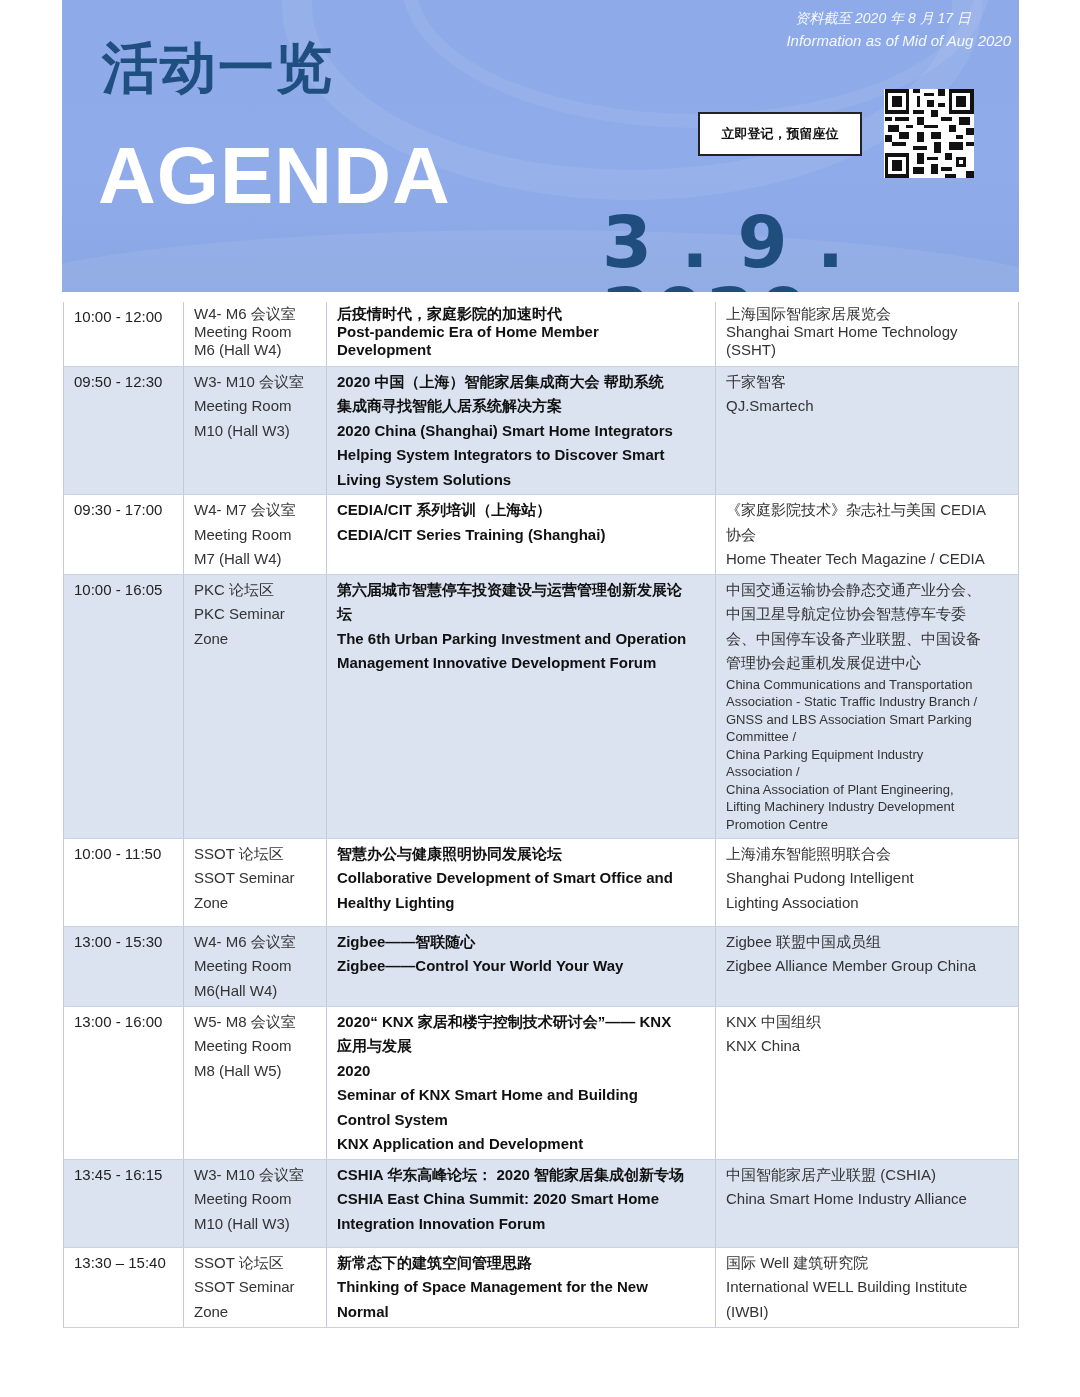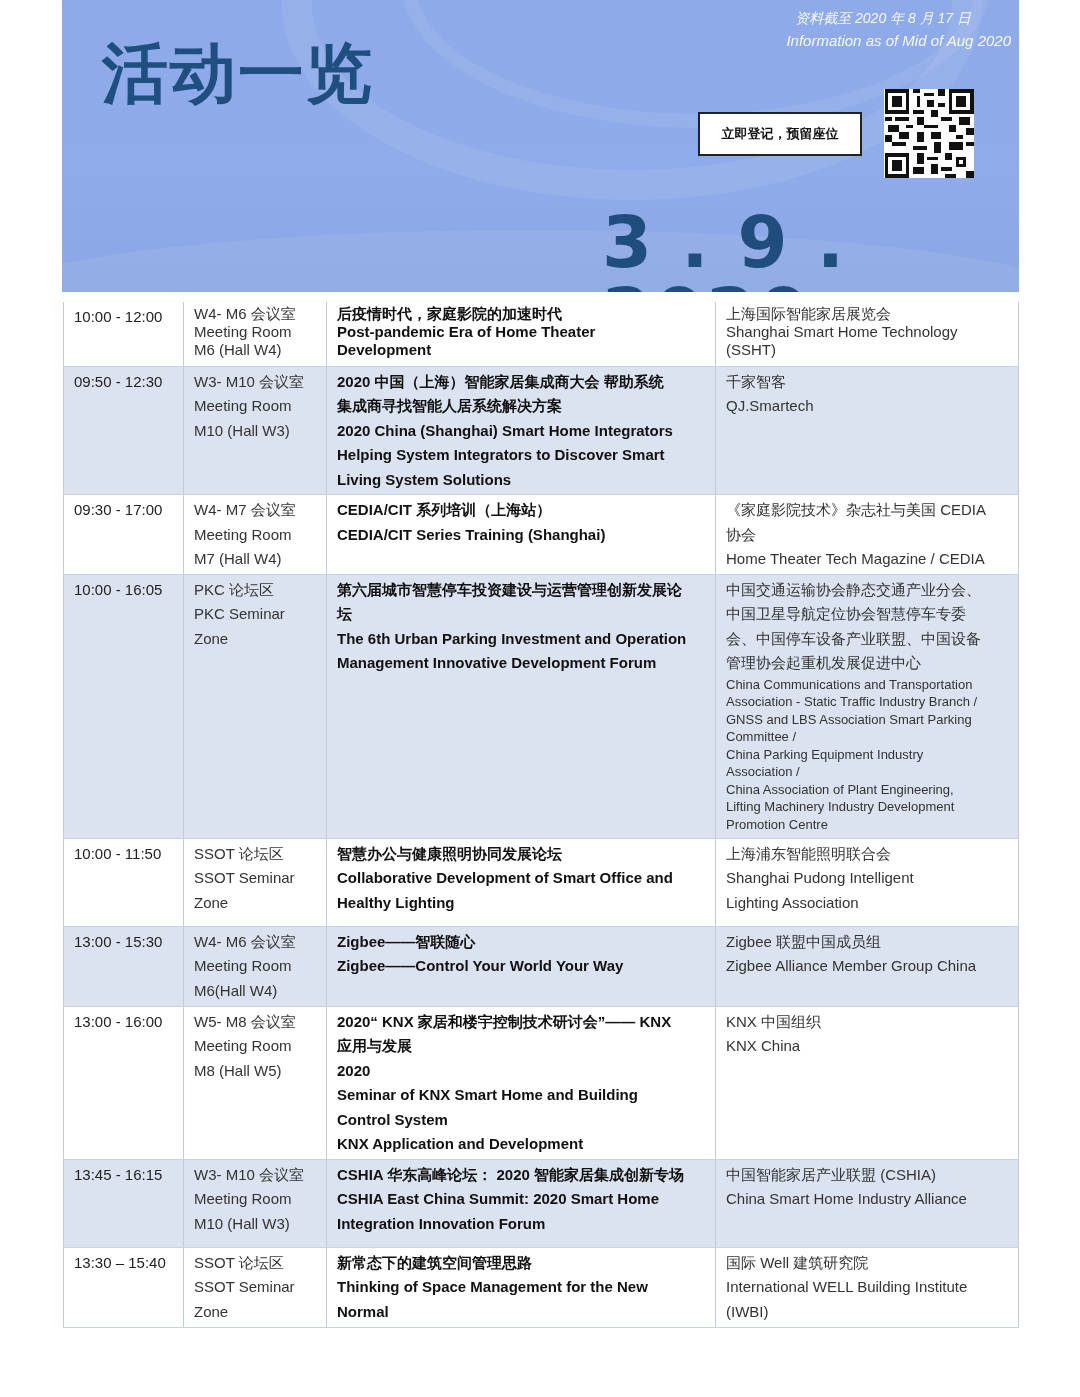--- a/index.html
+++ b/index.html
@@ -7,21 +7,21 @@
          font-family: "Liberation Sans", "DejaVu Sans", sans-serif; color: #1a1a1a; }
   .banner { position: absolute; left: 62px; top: 0; width: 957px; height: 292px;
             background: linear-gradient(180deg, #8eaae8 0%, #8fabea 60%, #8aa6e3 100%);
             overflow: hidden; }
   .swirl1 { position: absolute; left: 220px; top: -190px; width: 640px; height: 330px;
             border-radius: 50%; border: 30px solid rgba(255,255,255,0.08); }
   .swirl2 { position: absolute; left: 340px; top: -160px; width: 560px; height: 260px;
             border-radius: 50%; border: 14px solid rgba(255,255,255,0.07); }
   .swirl3 { position: absolute; left: -80px; top: 230px; width: 1100px; height: 140px;
             border-radius: 50%; background: rgba(255,255,255,0.07); }
-  .title-zh { position: absolute; left: 40px; top: 40px; font-size: 66px; font-weight: bold;
+  .title-zh { position: absolute; left: 40px; top: 40px; font-size: 56px; font-weight: bold;
               color: #1f4e80; letter-spacing: 2px; line-height: 1; }
   .title-en { position: absolute; left: 36px; top: 136px; font-size: 80px; font-weight: bold;
               color: #ffffff; letter-spacing: 1px; line-height: 1; }
   .info-zh { position: absolute; right: 48px; top: 10px; font-size: 14px; font-style: italic;
              color: #ffffff; opacity: 0.92; margin-left: 16px; }
   .info-en { position: absolute; right: 8px; top: 32px; font-size: 15px; font-style: italic;
              color: #ffffff; opacity: 0.92; }
   .register-btn { position: absolute; left: 636px; top: 112px; width: 164px; height: 44px;
                   background: #ffffff; border: 2px solid #222; box-sizing: border-box;
                   display: flex; align-items: center; justify-content: center;
@@ -48,20 +48,21 @@
   .tight div { line-height: 18px; }
 </style>
 </head>
 <body>
 
 <div class="banner">
   <div class="swirl1"></div>
   <div class="swirl2"></div>
   <div class="swirl3"></div>
   <div class="title-zh">活动一览</div>
+  <div class="title-en">AGENDA</div>
   <div class="info-zh">资料截至 2020 年 8 月 17 日</div>
   <div class="info-en">Information as of Mid of Aug 2020</div>
   <div class="register-btn">立即登记，预留座位</div>
   <div class="qr">
     <svg width="90" height="89" viewBox="0 0 25 25" shape-rendering="crispEdges">
       <rect width="25" height="25" fill="#fff"></rect>
       <g fill="#111">
         <rect x="0" y="0" width="7" height="7"></rect>
           <rect x="1" y="1" width="5" height="5" fill="#fff"></rect>
           <rect x="2" y="2" width="3" height="3"></rect>
@@ -125,21 +126,21 @@
   <tbody id="agenda-body">
       <tr class="plain tight" style="height: 64px;">
     <td class="time"><span>10:00 - 12:00</span></td>
     <td class="room">
           <div>W4- M6 会议室</div>
           <div>Meeting Room</div>
           <div>M6 (Hall W4)</div>
         </td>
     <td class="topic">
           <div>后疫情时代，家庭影院的加速时代</div>
-          <div>Post-pandemic Era of Home Theater</div>
+          <div>Post-pandemic Era of Home Member</div>
           <div>Development</div>
         </td>
     <td class="org">
           <div>上海国际智能家居展览会</div>
           <div>Shanghai Smart Home Technology</div>
           <div>(SSHT)</div>
         </td>
   </tr>
       <tr class="alt" style="height: 124px;">
     <td class="time"><span>09:50 - 12:30</span></td>

